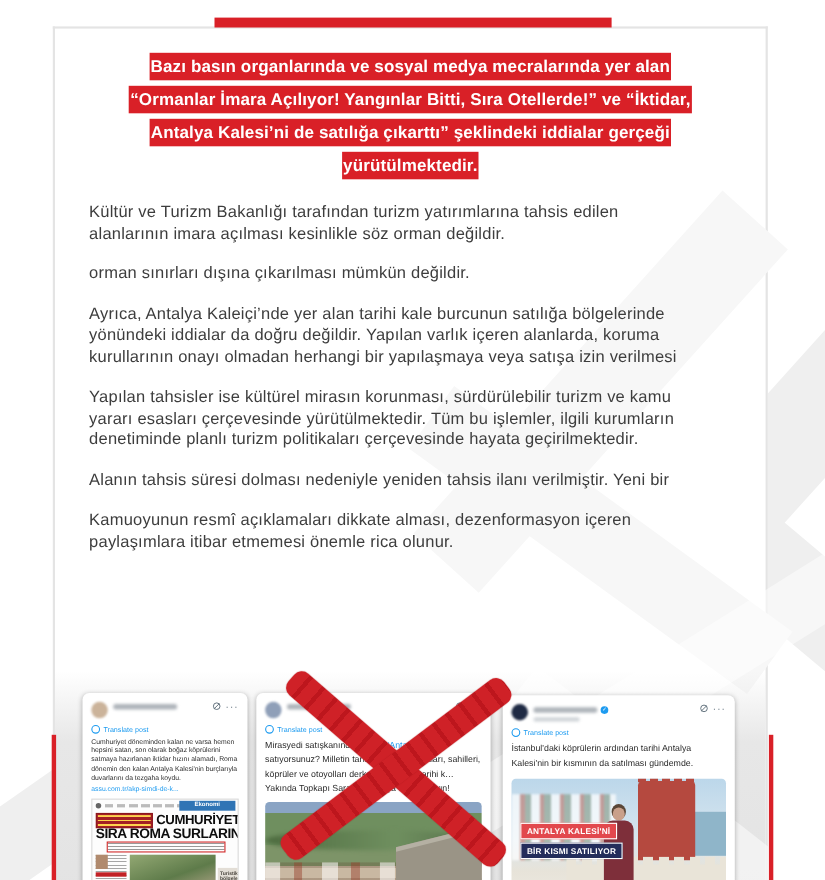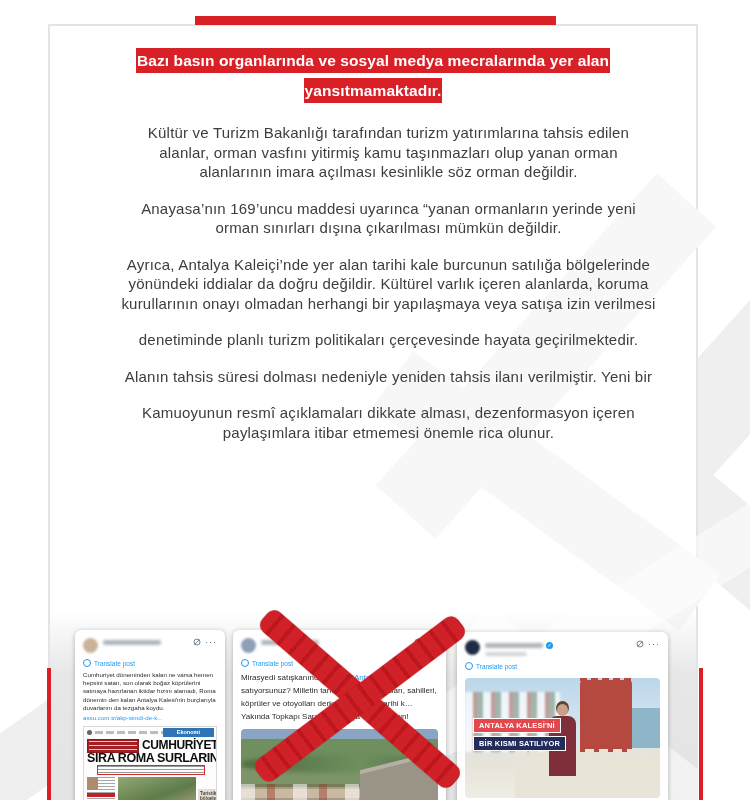--- a/index.html
+++ b/index.html
@@ -33,21 +33,21 @@
   .title-block{position:relative;z-index:2;margin-top:22px;text-align:center;}
   .title-line{line-height:0;margin-bottom:5px;}
   .title-line span{
     display:inline-block;background:#d92027;color:#ffffff;
     font-weight:bold;font-size:15.5px;line-height:21px;padding:2px 1px;
     white-space:nowrap;letter-spacing:.1px;text-align:center;
   }
 
   
   .body-text{position:relative;z-index:2;margin:20px 0 0 31px;color:#3d3d3d;}
-  .para{margin-bottom:17px;text-align:center;}
+  .para{margin-bottom:17px;}
   .para .line{font-size:15px;line-height:19.5px;white-space:nowrap;letter-spacing:.2px;}
 
   
   .cards{
     position:absolute;left:0;right:0;top:584px;height:216px;z-index:3;
     background:linear-gradient(180deg,rgba(231,231,231,0) 0%,#e7e7e7 30%,#e3e3e3 100%);
     overflow:visible;
   }
   .cards .stripe{position:absolute;background:rgba(255,255,255,.5);}
   .st1{width:560px;height:55px;left:240px;top:10px;transform:rotate(-32deg);}
@@ -161,39 +161,41 @@
 <div class="accent-top"></div>
 <div class="accent-left"></div>
 <div class="accent-right"></div>
 
 <div class="frame">
   <div class="wm-in wm-in1"></div>
   <div class="wm-in wm-in2"></div>
 
   <div class="title-block">
     <div class="title-line"><span>Bazı basın organlarında ve sosyal medya mecralarında yer alan</span></div>
-    <div class="title-line"><span>yansıtmamaktadır.</span></div>
+    <div class="title-line"><span>“Ormanlar İmara Açılıyor! Yangınlar Bitti, Sıra Otellerde!” ve “İktidar,</span></div>
+    <div class="title-line"><span>Antalya Kalesi’ni de satılığa çıkarttı” şeklindeki iddialar gerçeği</span></div>
+    <div class="title-line"><span>yürütülmektedir.</span></div>
   </div>
 
   <div class="body-text">
     <div class="para">
       <div class="line">Kültür ve Turizm Bakanlığı tarafından turizm yatırımlarına tahsis edilen</div>
-      <div class="line">alanlar, orman vasfını yitirmiş kamu taşınmazları olup yanan orman</div>
       <div class="line">alanlarının imara açılması kesinlikle söz orman değildir.</div>
     </div>
     <div class="para">
-      <div class="line">Anayasa’nın 169’uncu maddesi uyarınca “yanan ormanların yerinde yeni</div>
       <div class="line">orman sınırları dışına çıkarılması mümkün değildir.</div>
     </div>
     <div class="para">
       <div class="line">Ayrıca, Antalya Kaleiçi’nde yer alan tarihi kale burcunun satılığa bölgelerinde</div>
-      <div class="line">yönündeki iddialar da doğru değildir. Kültürel varlık içeren alanlarda, koruma</div>
+      <div class="line">yönündeki iddialar da doğru değildir. Yapılan varlık içeren alanlarda, koruma</div>
       <div class="line">kurullarının onayı olmadan herhangi bir yapılaşmaya veya satışa izin verilmesi</div>
     </div>
     <div class="para">
+      <div class="line">Yapılan tahsisler ise kültürel mirasın korunması, sürdürülebilir turizm ve kamu</div>
+      <div class="line">yararı esasları çerçevesinde yürütülmektedir. Tüm bu işlemler, ilgili kurumların</div>
       <div class="line">denetiminde planlı turizm politikaları çerçevesinde hayata geçirilmektedir.</div>
     </div>
     <div class="para">
       <div class="line">Alanın tahsis süresi dolması nedeniyle yeniden tahsis ilanı verilmiştir. Yeni bir</div>
     </div>
     <div class="para">
       <div class="line">Kamuoyunun resmî açıklamaları dikkate alması, dezenformasyon içeren</div>
       <div class="line">paylaşımlara itibar etmemesi önemle rica olunur.</div>
     </div>
   </div>
@@ -287,20 +289,21 @@
               <circle cx="12" cy="12" r="9" fill="none" stroke="#536471" stroke-width="2.4"></circle>
               <line x1="5" y1="19" x2="19" y2="5" stroke="#536471" stroke-width="2.4"></line>
             </svg>
           <span class="dots">···</span>
         </span>
       </div>
       <div class="translate">
         <span class="tr-icon"></span>
         <span>Translate post</span>
       </div>
+      <p class="ptext t3">İstanbul'daki köprülerin ardından tarihi Antalya Kalesi'nin bir kısmının da satılması gündemde.</p>
       <div class="m3">
         <div class="m3-city"></div>
         <div class="m3-sea"></div>
         <div class="m3-tower"></div>
         <div class="m3-wall"></div>
         <div class="m3-head"></div>
         <div class="m3-body"></div>
         <div class="m3-cap1">ANTALYA KALESİ'Nİ</div>
         <div class="m3-cap2">BİR KISMI SATILIYOR</div>
 

